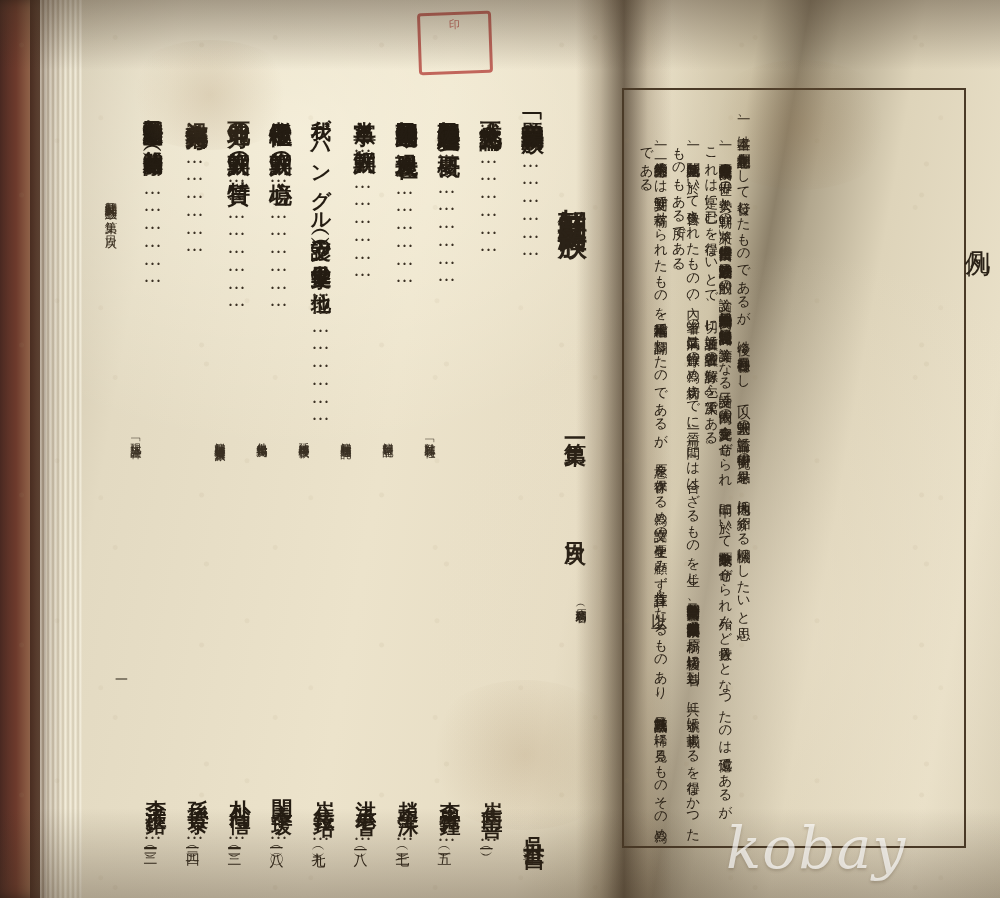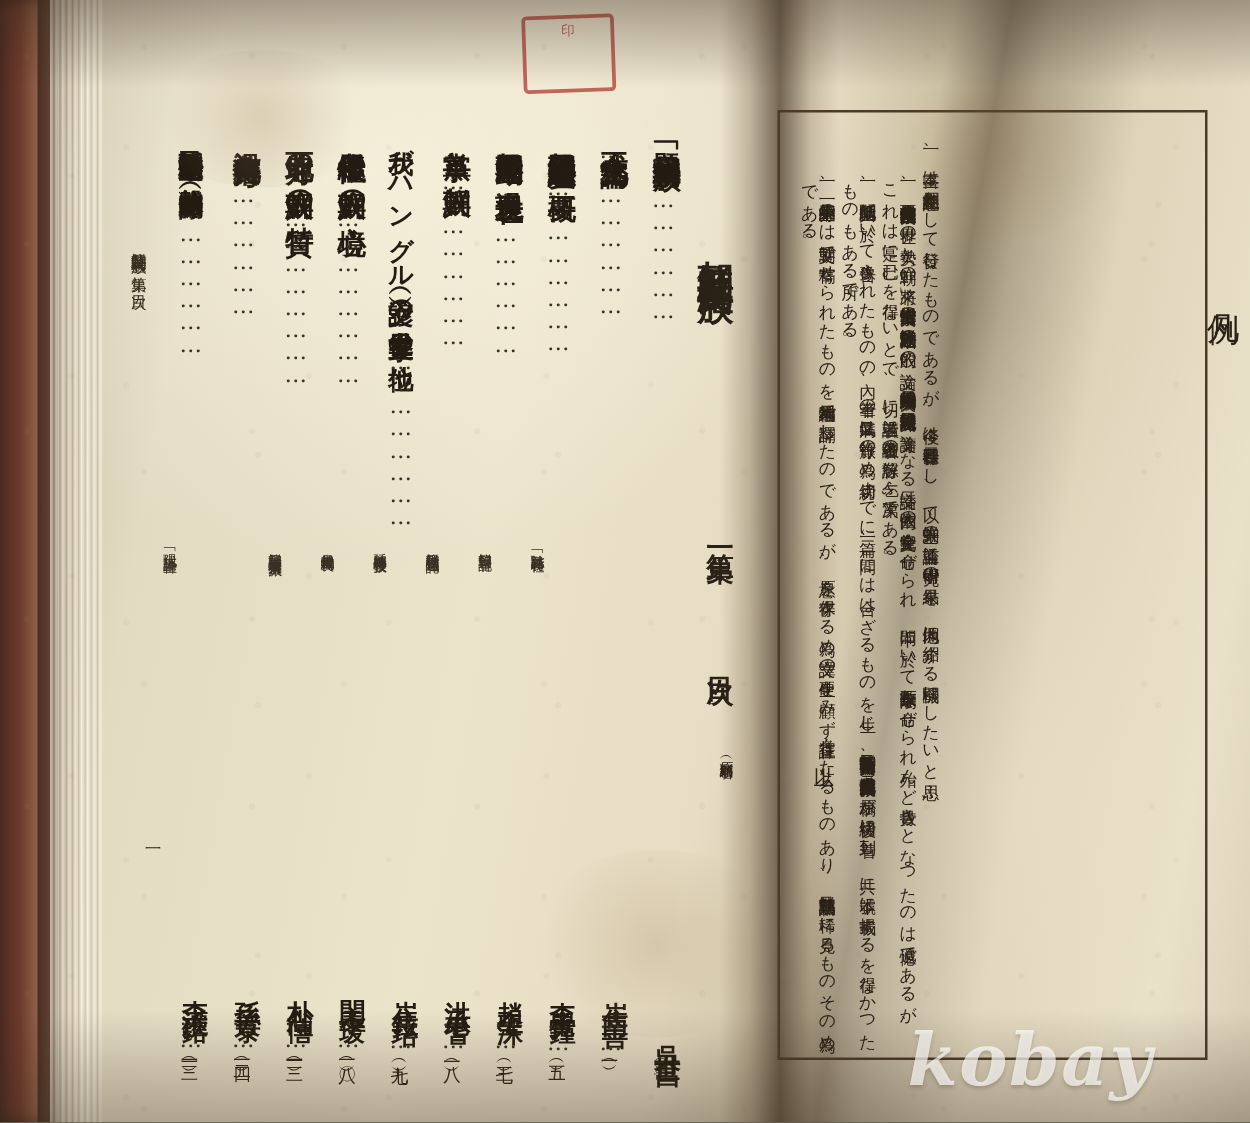--- a/index.html
+++ b/index.html
@@ -236,21 +236,21 @@
     height: 100%;
   }
   .grow { flex: 1 1 auto; }
 
   
   .watermark {
     position: absolute;
     left: 726px; bottom: 16px;
     font-family: "DejaVu Serif", "Liberation Serif", serif;
     font-size: 58px;
-    font-weight: bold;
+    font-weight: normal;
     font-style: italic;
     color: rgba(255,255,255,0.68);
     letter-spacing: 0.02em;
     text-shadow: 0 2px 3px rgba(80,65,45,0.25);
     pointer-events: none;
   }
 </style>
 </head>
 <body>
 

